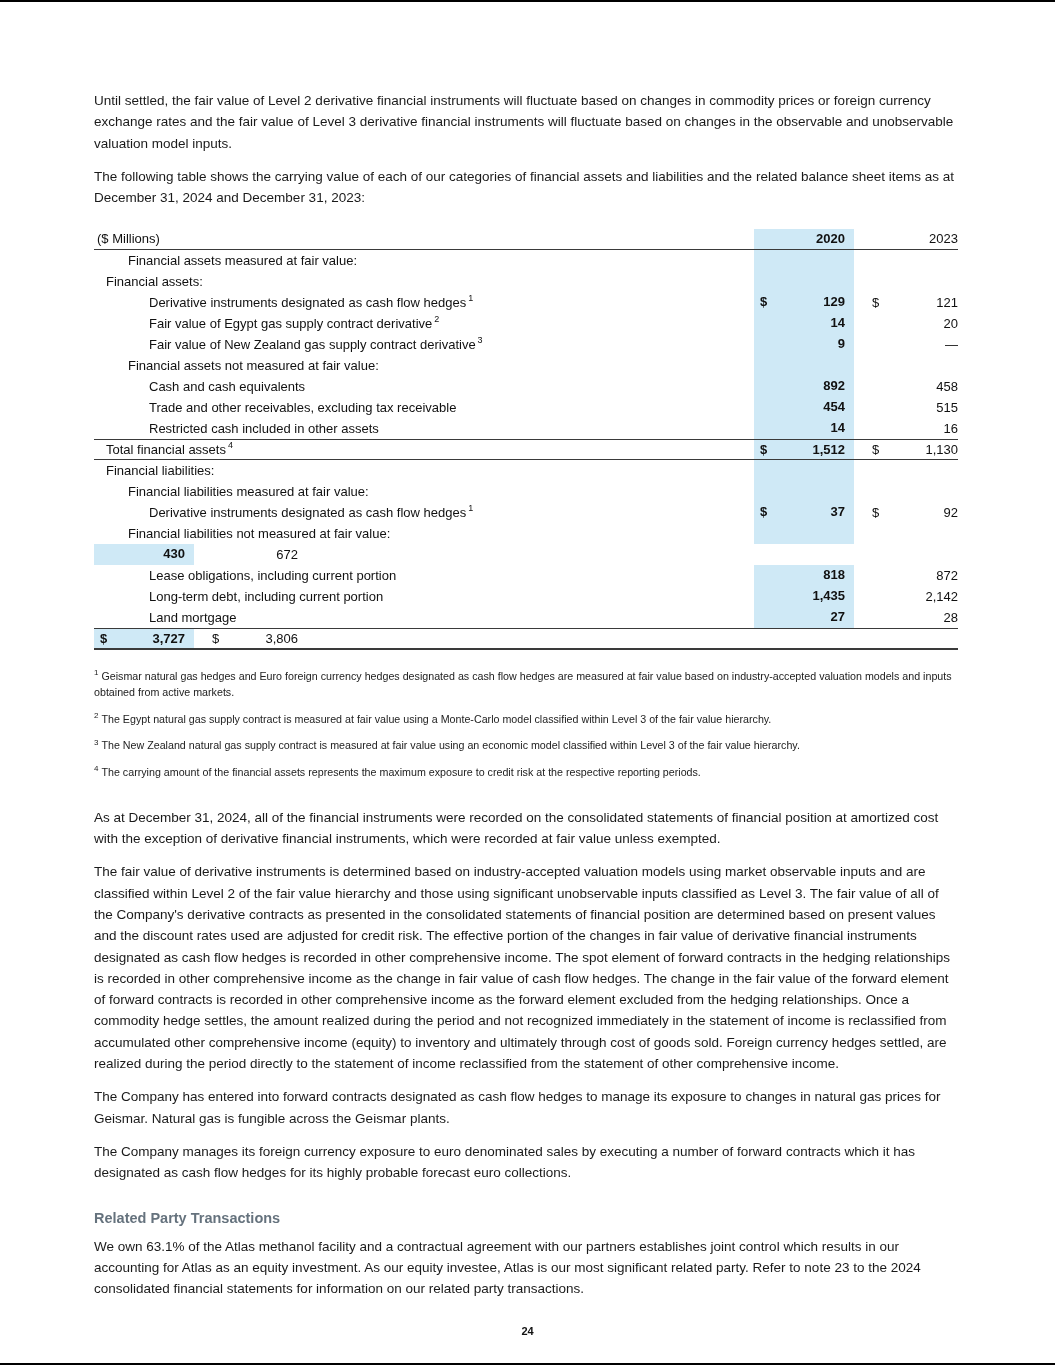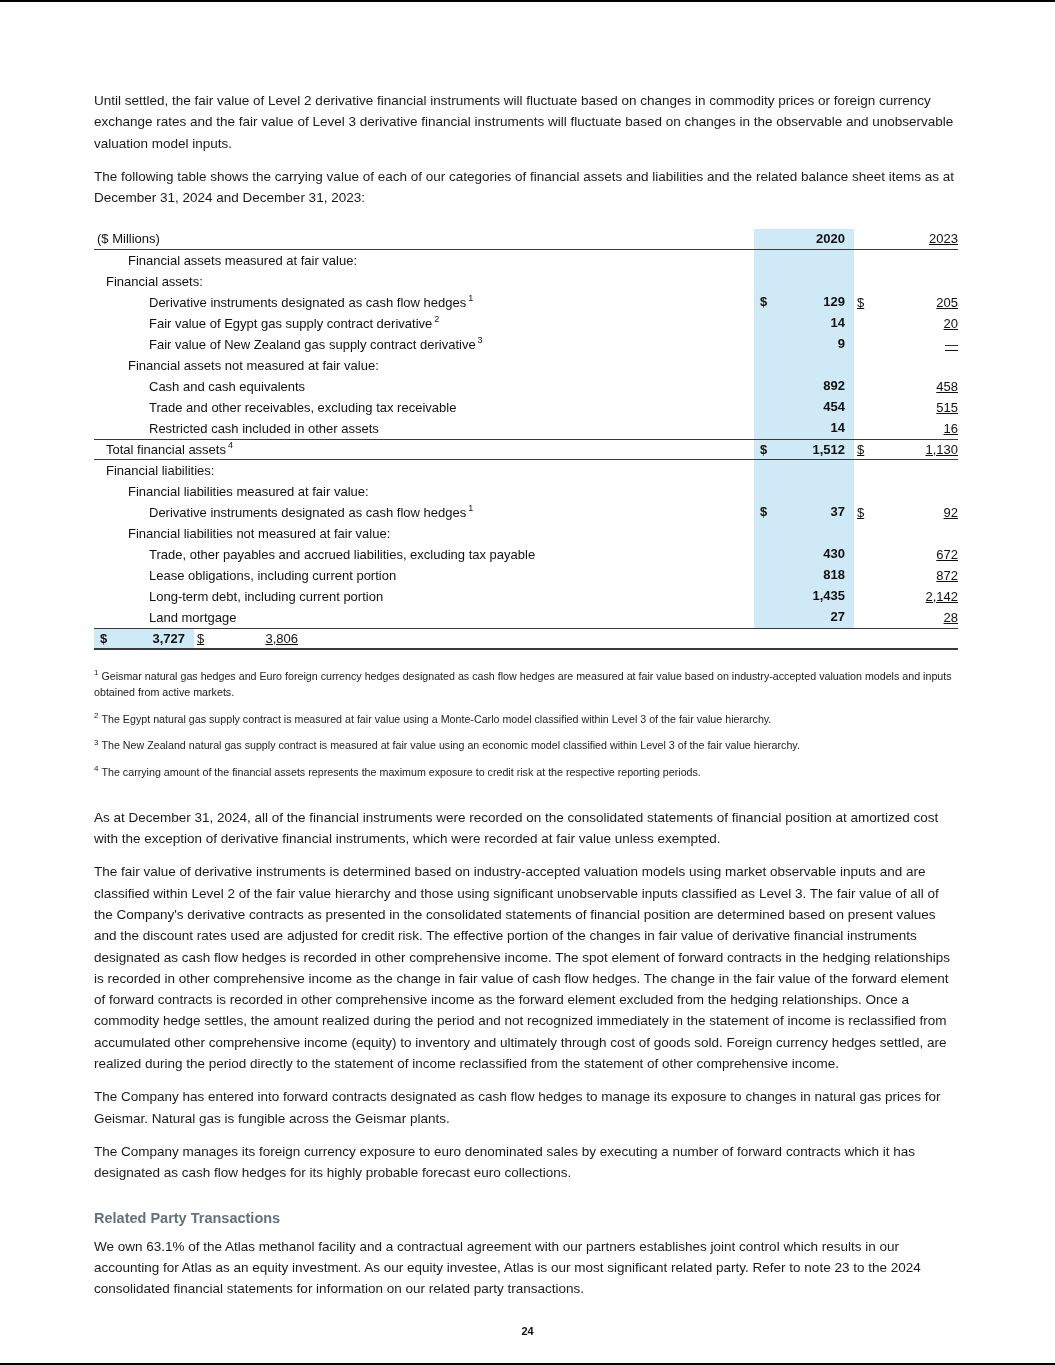--- a/index.html
+++ b/index.html
@@ -42,22 +42,21 @@
     display: flex;
     align-items: baseline;
     padding-left: 6px;
     padding-right: 9px;
     align-self: stretch;
   }
   .cell.c2023 {
     width: 104px;
     display: flex;
     align-items: center;
-    padding-left: 3px;
-    text-decoration: underline;
+    padding-left: 18px;
   }
   .cell .val { flex: 1; text-align: right; }
   .c2024 .val, .c2024 .dollar, .hd24 { font-weight: bold; }
   .thead { border-bottom: 1px solid #3a3a3a; }
   .thead .label { padding-left: 3px; }
   .trow.total { border-top: 1px solid #3a3a3a; border-bottom: 1px solid #3a3a3a; }
   .trow.total-last { border-bottom: 2px solid #3a3a3a; }
   .indent-1 .label { padding-left: 12px; }
   .indent-2 .label { padding-left: 34px; }
   .indent-3 .label { padding-left: 55px; }
@@ -135,21 +134,21 @@
             </div>
           </div>
           <div class="trow indent-3">
             <div class="cell label"><span>Derivative instruments designated as cash flow hedges</span><sup>1</sup></div>
             <div class="cell c2024" style="background: rgb(207, 233, 246);">
               <span class="dollar">$</span>
               <span class="val">129</span>
             </div>
             <div class="cell c2023">
               <span class="dollar">$</span>
-              <span class="val">205</span>
+              <span class="val">121</span>
             </div>
           </div>
           <div class="trow indent-3">
             <div class="cell label"><span>Fair value of Egypt gas supply contract derivative</span><sup>2</sup></div>
             <div class="cell c2024" style="background: rgb(207, 233, 246);">
               <span class="dollar"></span>
               <span class="val">14</span>
             </div>
             <div class="cell c2023">
               <span class="dollar"></span>
@@ -260,21 +259,20 @@
             <div class="cell c2024" style="background: rgb(207, 233, 246);">
               <span class="dollar"></span>
               <span class="val"></span>
             </div>
             <div class="cell c2023">
               <span class="dollar"></span>
               <span class="val"></span>
             </div>
           </div>
           <div class="trow indent-3">
-            <div class="cell label"><span>Trade, other payables and accrued liabilities, excluding tax payable</span></div>
             <div class="cell c2024" style="background: rgb(207, 233, 246);">
               <span class="dollar"></span>
               <span class="val">430</span>
             </div>
             <div class="cell c2023">
               <span class="dollar"></span>
               <span class="val">672</span>
             </div>
           </div>
           <div class="trow indent-3">

